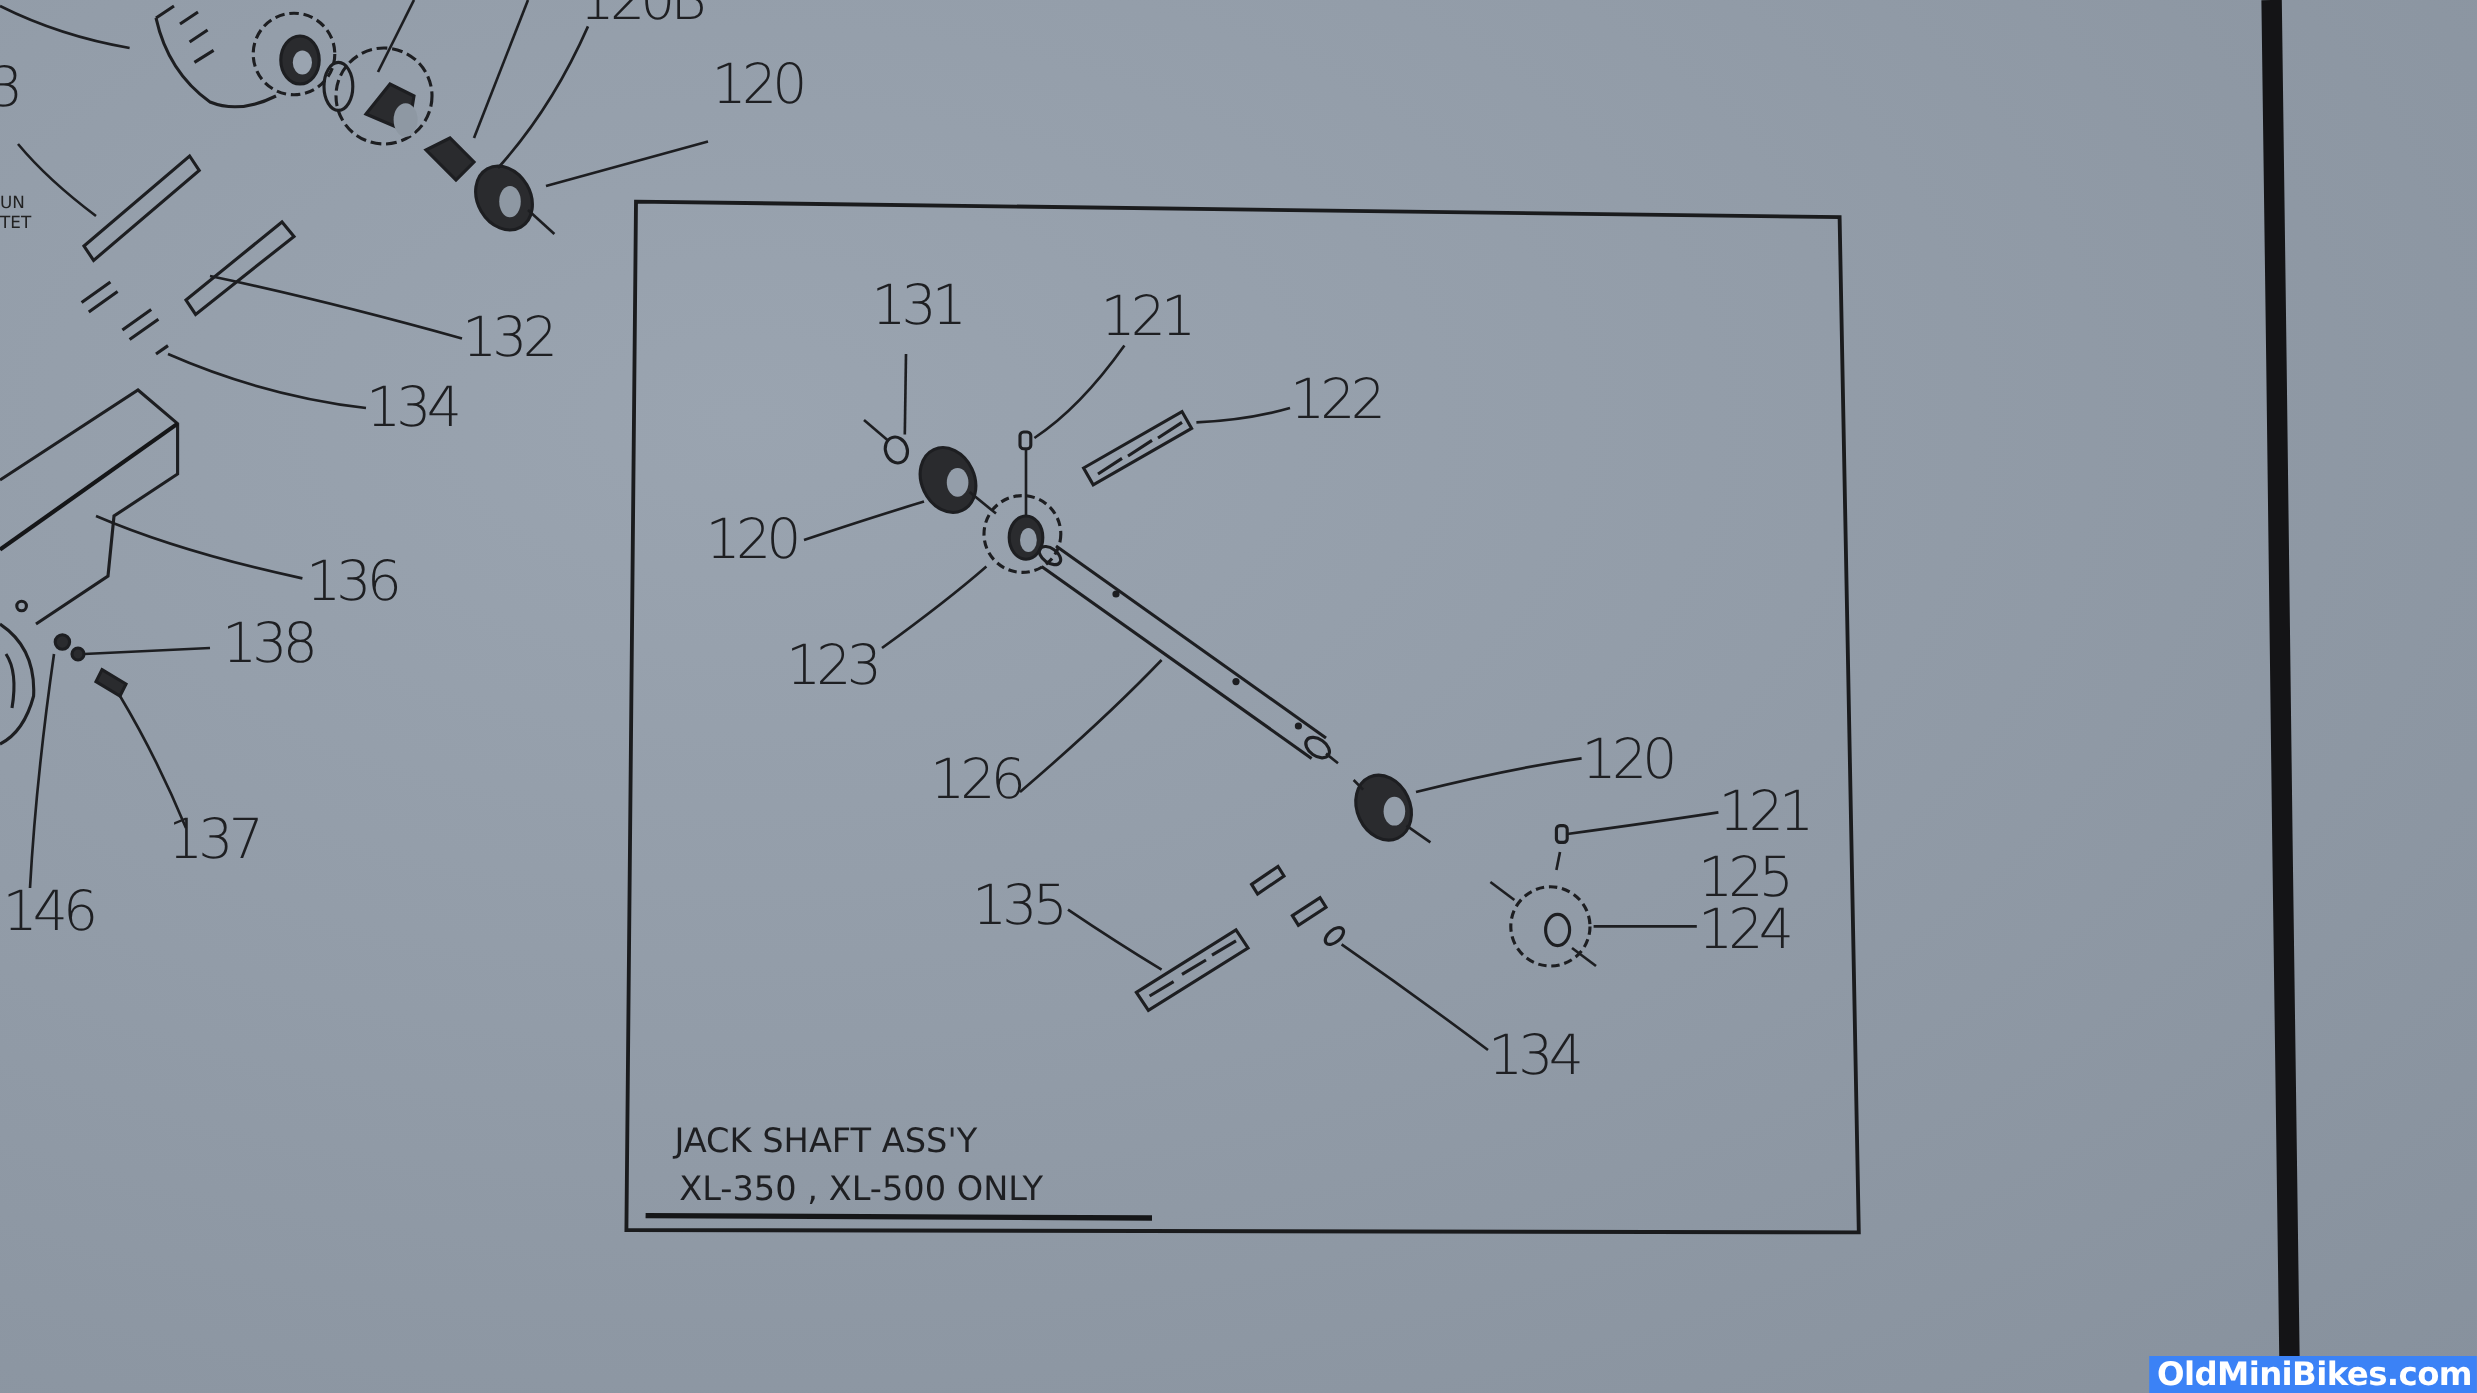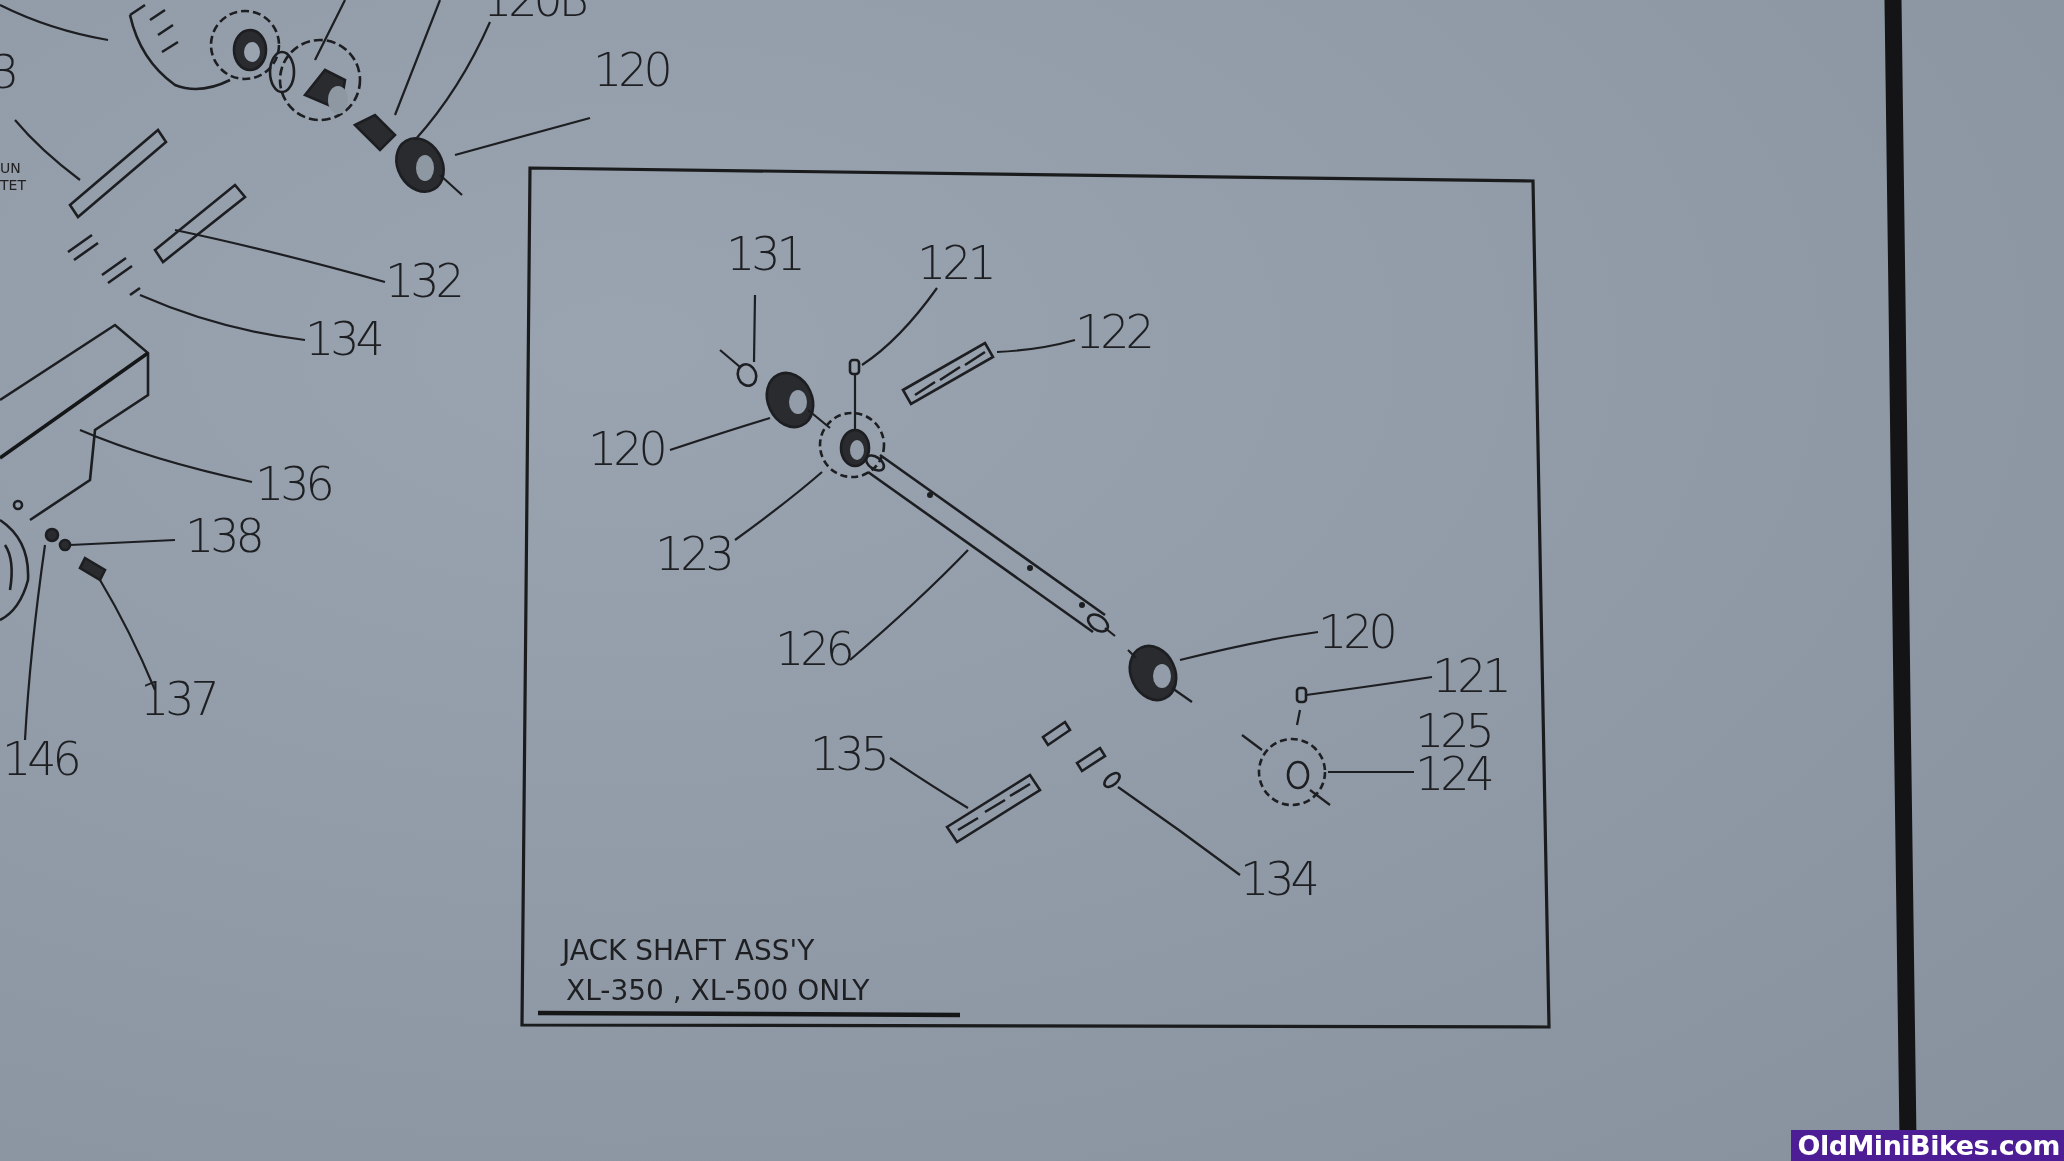--- a/index.html
+++ b/index.html
@@ -23,21 +23,21 @@
     font-family: "DejaVu Sans", sans-serif;
     font-size: 28px; fill: #1e1f22; letter-spacing: 0px;
   }
   .small { font-family: "DejaVu Sans", sans-serif; font-size: 14px; fill: #222; }
   .ln { stroke: #1d1e21; stroke-width: 2.2; fill: none; }
   .ln-thick { stroke: #151618; stroke-width: 3.5; fill: none; }
   .part { stroke: #1d1e21; stroke-width: 2.6; fill: none; }
   .partfill { stroke: #1d1e21; stroke-width: 2.6; fill: #2a2b2e; }
   .watermark {
     position: absolute; right: 0; bottom: 0;
-    background: #4c1d95; color: #ffffff;
+    background: #3b82f6; color: #ffffff;
     font-family: "DejaVu Sans", sans-serif; font-weight: bold;
     font-size: 27px; line-height: 31px; padding: 0 4px 0 6px;
     letter-spacing: -0.5px;
   }
 </style>
 </head>
 <body>
 
 <div class="paper"></div>
 

